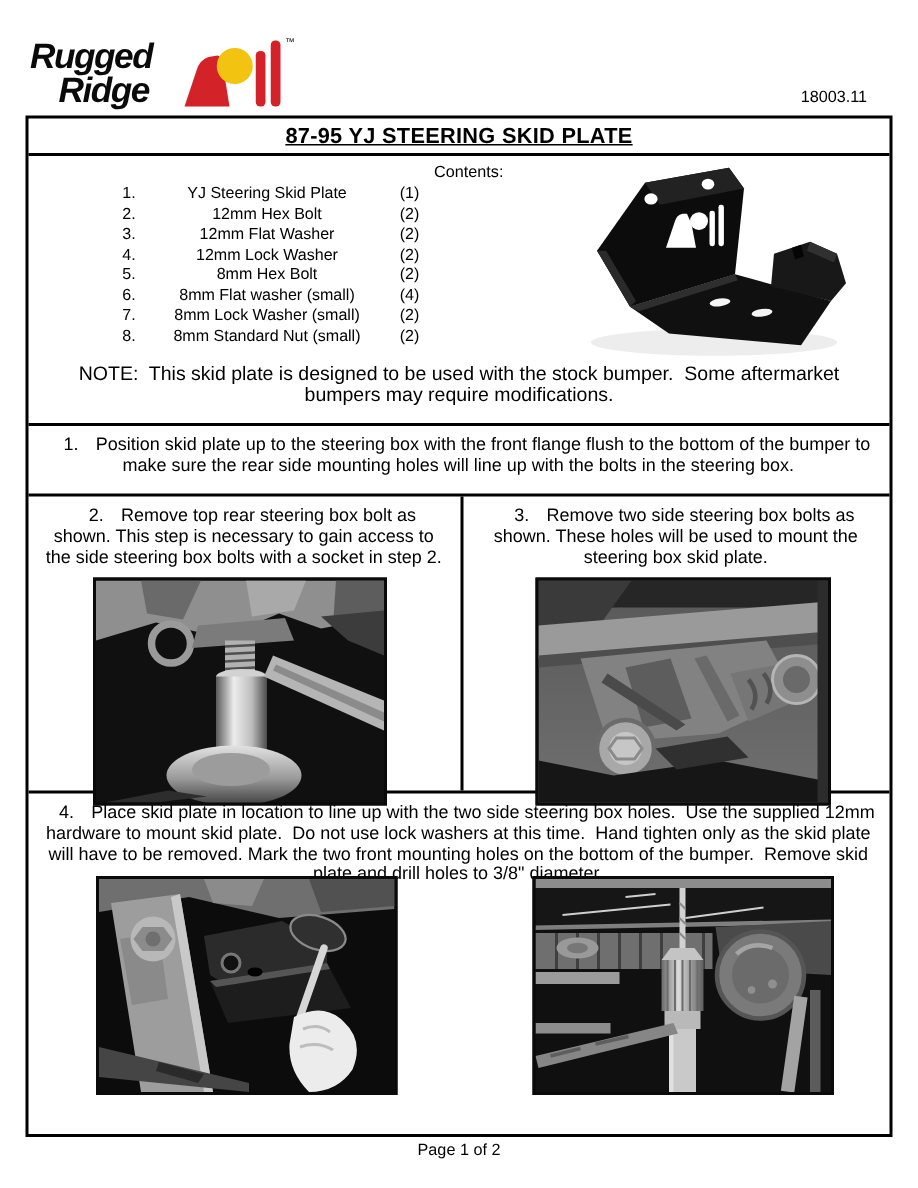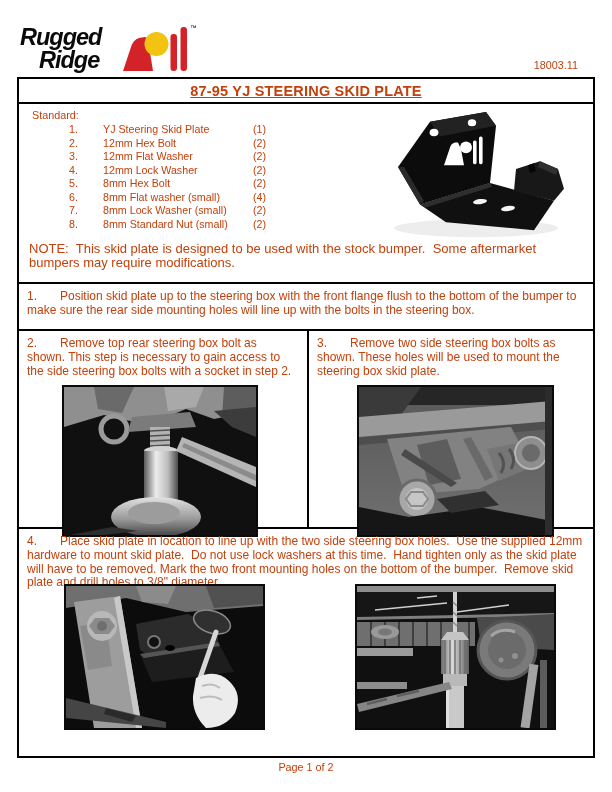--- a/index.html
+++ b/index.html
@@ -1,34 +1,34 @@
 <!DOCTYPE html>
 <html><head>
 <meta charset="utf-8">
 <style>
   html,body { margin:0; padding:0; background:#ffffff; }
   .page {
     position:relative; width:612px; height:792px; margin:0 auto;
-    background:#ffffff; color:#c2410c;
+    background:#ffffff; color:#000000;
     font-family:"Liberation Sans","DejaVu Sans",sans-serif;
     overflow:hidden;
   }
 
   
   .logo { position:absolute; left:18px; top:22px; width:180px; height:56px; }
   .part-number {
     position:absolute; left:0; top:59px; width:578px;
     text-align:right; font-size:10.8px;
   }
 
   
   .main-box {
     position:absolute; left:17px; top:77px; width:578px; height:681px;
     border:2px solid #000; box-sizing:border-box;
-    display:flex; flex-direction:column;
+    display:flex; flex-direction:column;text-align:center;
   }
   .row { box-sizing:border-box; position:relative; }
   .title-row {
     height:25px; border-bottom:2px solid #000;
     display:flex; align-items:center; justify-content:center;
   }
   .title-row h1 {
     margin:0; font-size:14.5px; font-weight:bold; letter-spacing:.2px;
     text-decoration:underline; white-space:nowrap;
   }
@@ -96,21 +96,21 @@
 
   <div class="part-number">18003.11</div>
 
   <div class="main-box">
 
     <div class="row title-row">
       <h1>87-95 YJ STEERING SKID PLATE</h1>
     </div>
 
     <div class="row contents-row">
-      <div class="contents-label">Standard:</div>
+      <div class="contents-label">Contents:</div>
       <div class="contents-list">
         <div class="contents-item">
           <span>1.</span>
           <span>YJ Steering Skid Plate</span>
           <span>(1)</span>
         </div>
         <div class="contents-item">
           <span>2.</span>
           <span>12mm Hex Bolt</span>
           <span>(2)</span>

